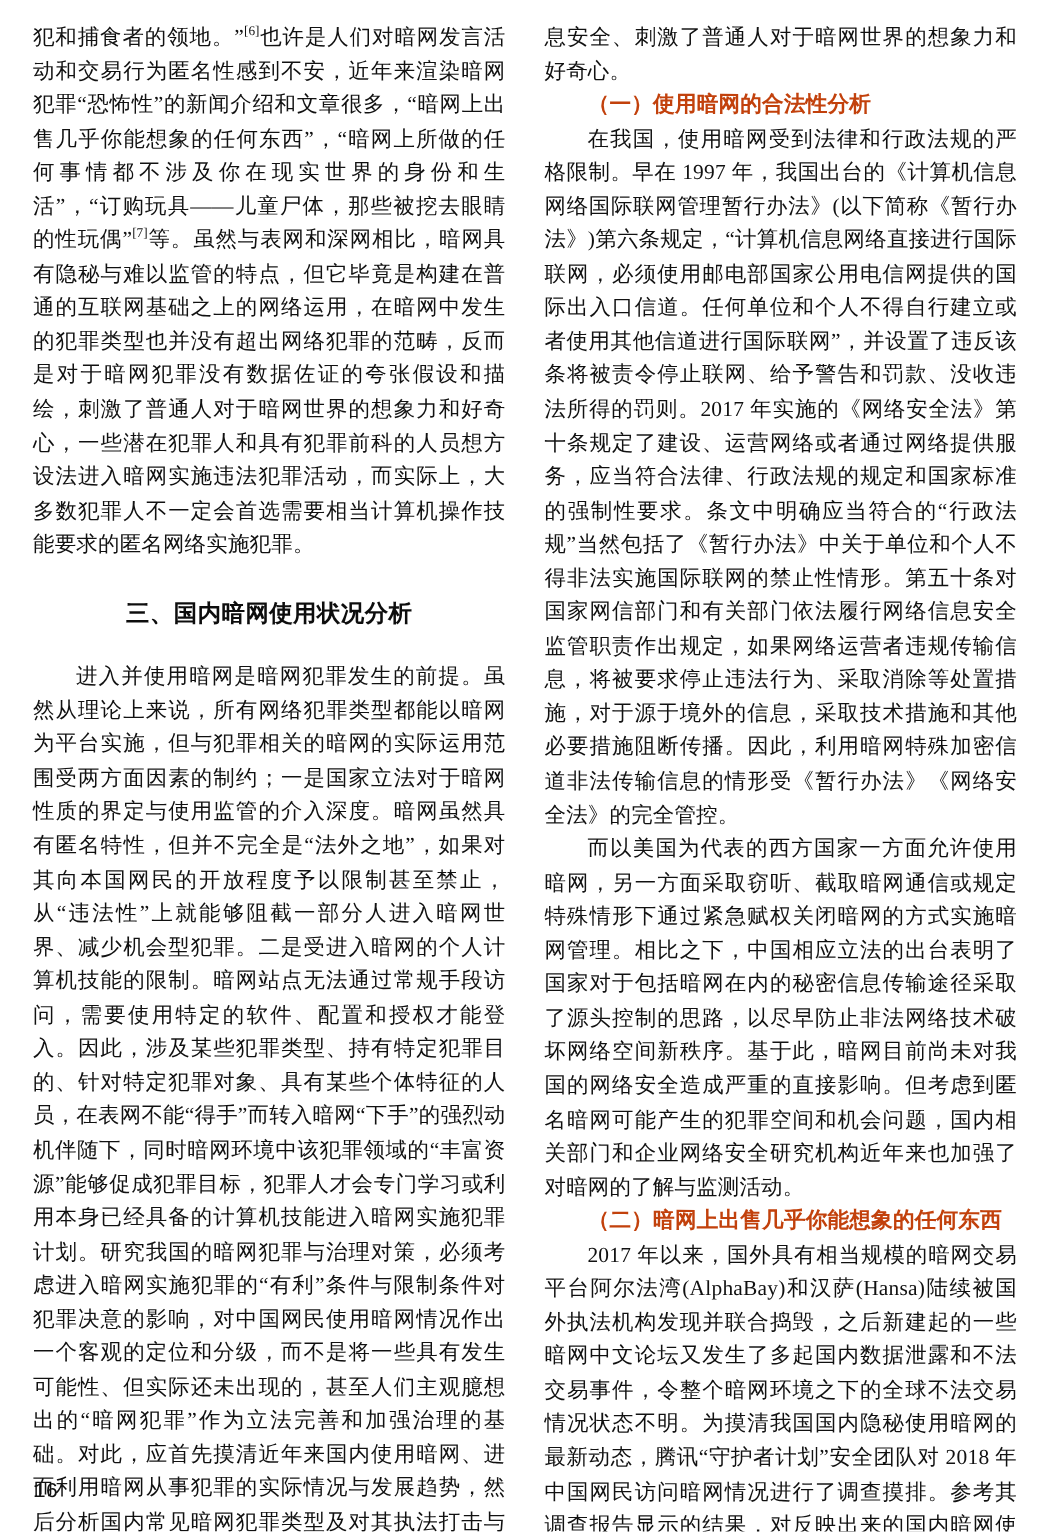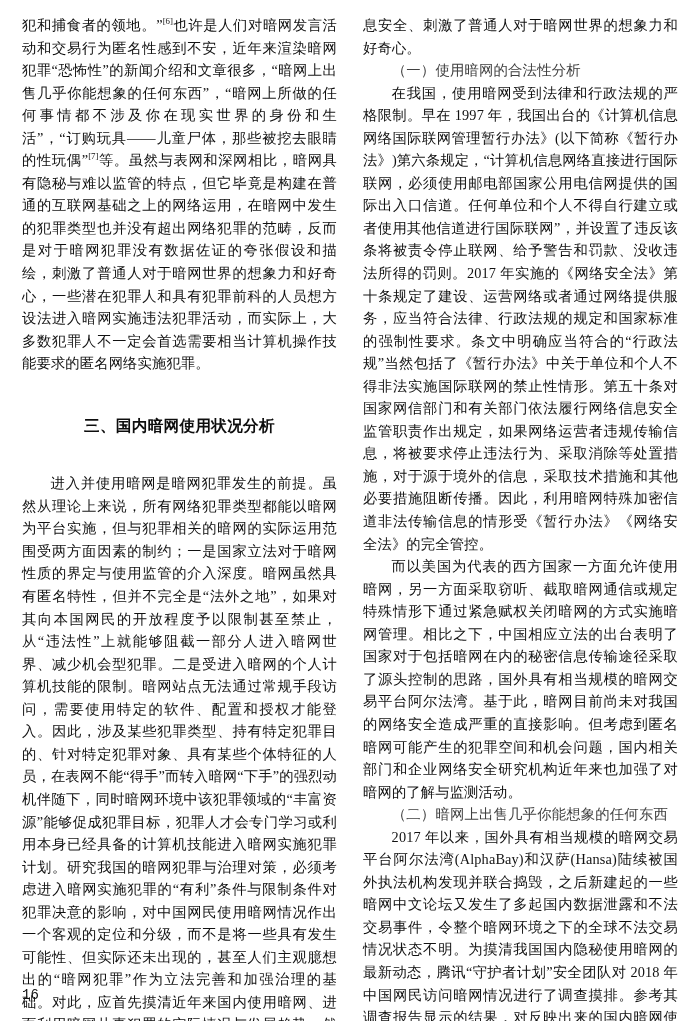--- a/index.html
+++ b/index.html
@@ -63,43 +63,43 @@
     letter-spacing: 0.01em;
     color: #111111;
     font-family: "Liberation Serif", "DejaVu Serif", serif;
   }
 
   p.body.no-indent {
     text-indent: 0;
   }
 
   .section-heading {
-    margin: 16px;
+    margin: 0;
     font-size: 15.6px;
     line-height: 22.55px;
     font-weight: bold;
     text-align: center;
     letter-spacing: 0.02em;
     font-family: "Liberation Sans", "DejaVu Sans", sans-serif;
     color: #0d0d0d;
   }
 
   .heading-space-before { height: 24px; }
   .heading-space-after  { height: 19px; }
 
   .sub-heading {
     margin: 0;
     font-size: 14.4px;
     line-height: 22.55px;
-    font-weight: normal;
+    font-weight: bold;
     text-indent: 2em;
     text-align: left;
     letter-spacing: 0.01em;
     font-family: "Liberation Sans", "DejaVu Sans", sans-serif;
-    color: #404040;
+    color: #c2410c;
   }
 
   sup.fnref {
     font-size: 0.62em;
     vertical-align: super;
     line-height: 0;
     letter-spacing: 0;
   }
 
   .page-number {
@@ -133,21 +133,21 @@
     </div>
 
     <div class="column column-right">
 
       <p class="body no-indent">息安全、刺激了普通人对于暗网世界的想象力和好奇心。</p>
 
       <h3 class="sub-heading">（一）使用暗网的合法性分析</h3>
 
       <p class="body">在我国，使用暗网受到法律和行政法规的严格限制。早在 1997 年，我国出台的《计算机信息网络国际联网管理暂行办法》(以下简称《暂行办法》)第六条规定，“计算机信息网络直接进行国际联网，必须使用邮电部国家公用电信网提供的国际出入口信道。任何单位和个人不得自行建立或者使用其他信道进行国际联网”，并设置了违反该条将被责令停止联网、给予警告和罚款、没收违法所得的罚则。2017 年实施的《网络安全法》第十条规定了建设、运营网络或者通过网络提供服务，应当符合法律、行政法规的规定和国家标准的强制性要求。条文中明确应当符合的“行政法规”当然包括了《暂行办法》中关于单位和个人不得非法实施国际联网的禁止性情形。第五十条对国家网信部门和有关部门依法履行网络信息安全监管职责作出规定，如果网络运营者违规传输信息，将被要求停止违法行为、采取消除等处置措施，对于源于境外的信息，采取技术措施和其他必要措施阻断传播。因此，利用暗网特殊加密信道非法传输信息的情形受《暂行办法》《网络安全法》的完全管控。</p>
 
-      <p class="body">而以美国为代表的西方国家一方面允许使用暗网，另一方面采取窃听、截取暗网通信或规定特殊情形下通过紧急赋权关闭暗网的方式实施暗网管理。相比之下，中国相应立法的出台表明了国家对于包括暗网在内的秘密信息传输途径采取了源头控制的思路，国外具有相当规模的暗网交易平台阿尔法湾。基于此，暗网目前尚未对我国的网络安全造成严重的直接影响。但考虑到匿名暗网可能产生的犯罪空间和机会问题，国内相关部门和企业网络安全研究机构近年来也加强了对暗网的了解与监测活动。</p>
+      <p class="body">而以美国为代表的西方国家一方面允许使用暗网，另一方面采取窃听、截取暗网通信或规定特殊情形下通过紧急赋权关闭暗网的方式实施暗网管理。相比之下，中国相应立法的出台表明了国家对于包括暗网在内的秘密信息传输途径采取了源头控制的思路，以尽早防止非法网络技术破坏网络空间新秩序。基于此，暗网目前尚未对我国的网络安全造成严重的直接影响。但考虑到匿名暗网可能产生的犯罪空间和机会问题，国内相关部门和企业网络安全研究机构近年来也加强了对暗网的了解与监测活动。</p>
 
       <h3 class="sub-heading">（二）暗网上出售几乎你能想象的任何东西</h3>
 
       <p class="body">2017 年以来，国外具有相当规模的暗网交易平台阿尔法湾(AlphaBay)和汉萨(Hansa)陆续被国外执法机构发现并联合捣毁，之后新建起的一些暗网中文论坛又发生了多起国内数据泄露和不法交易事件，令整个暗网环境之下的全球不法交易情况状态不明。为摸清我国国内隐秘使用暗网的最新动态，腾讯“守护者计划”安全团队对 2018 年中国网民访问暗网情况进行了调查摸排。参考其调查报告显示的结果，对反映出来的国内暗网使用行为作出以下分析。</p>
 
     </div>
 
   </div>
 
   <div class="page-number">16</div>

